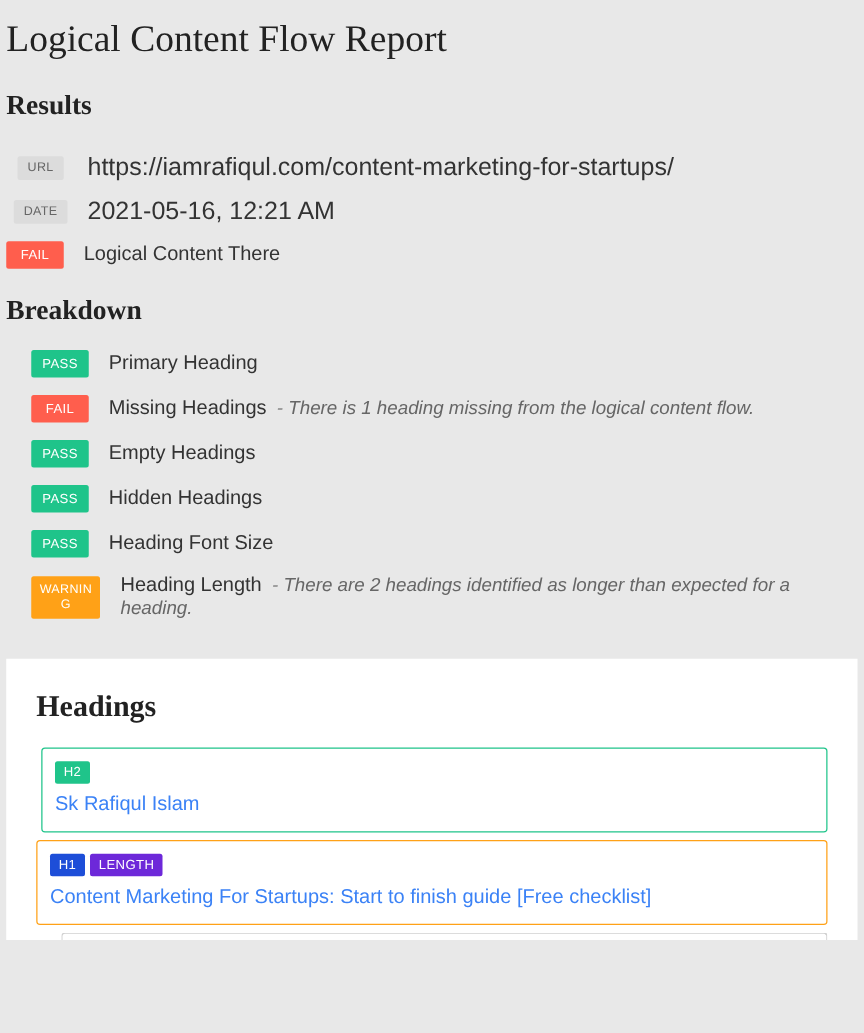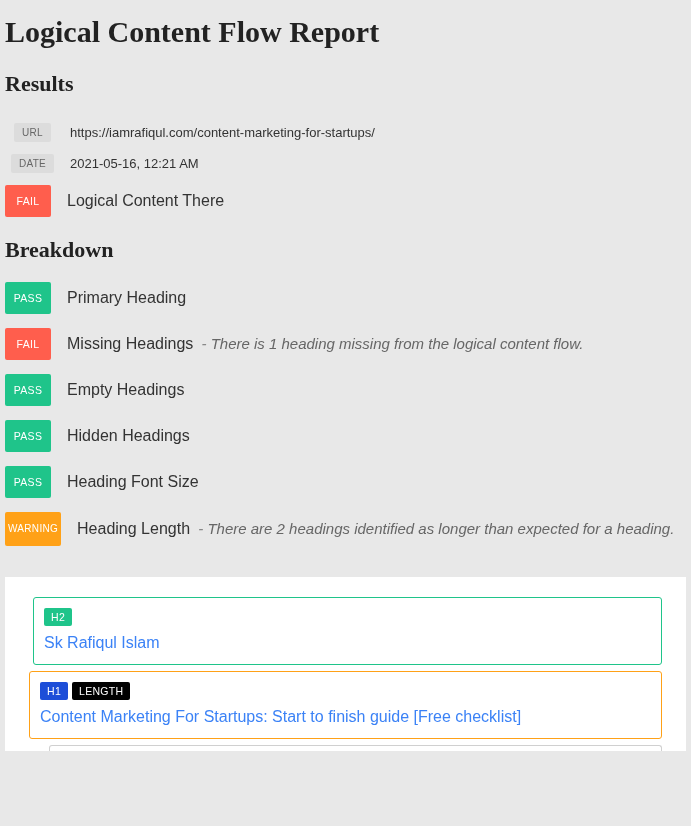--- a/index.html
+++ b/index.html
@@ -6,21 +6,21 @@
   body {
     font-family: -apple-system, BlinkMacSystemFont, "Segoe UI", Arial, sans-serif;
     background: #e8e8e8;
     width: 691px;
     color: #222;
   }
   .page { padding: 5px 5px 0 5px; }
   h1.main-title {
     font-family: Georgia, "Times New Roman", serif;
     font-size: 30px;
-    font-weight: 700;
+    font-weight: 400;
     color: #222;
     padding: 10px 0 8px 0;
   }
   h2.section-title {
     font-family: Georgia, "Times New Roman", serif;
     font-size: 22px;
     font-weight: 700;
     color: #222;
     padding: 14px 0 12px 0;
   }
@@ -38,35 +38,35 @@
   .kv-label {
     background: #dcdcdc;
     color: #666;
     font-size: 10px;
     letter-spacing: 0.3px;
     padding: 4px 8px;
     border-radius: 2px;
     text-align: left;
   }
   .kv-value {
-    font-size: 13px;
+    font-size: 20px;
     color: #333;
     padding-left: 10px;
   }
   .status-row {
     display: flex;
     align-items: center;
     padding: 6px 0;
   }
   .badge {
     display: flex;
     align-items: center;
     justify-content: center;
     min-width: 46px;
-    height: 32px;
+    height: 22px;
     color: #fff;
     font-size: 10.5px;
     font-weight: 500;
     letter-spacing: 0.3px;
     border-radius: 2px;
     padding: 0 6px;
     margin-right: 16px;
   }
   .badge.warning-badge {
     min-width: 46px;
@@ -82,21 +82,21 @@
     font-size: 16px;
     color: #333;
   }
   .status-note {
     font-size: 15px;
     font-style: italic;
     color: #666;
     margin-left: 4px;
   }
   .note-dash { color: #888; }
-  .breakdown .status-row { padding: 7px 0; }
+  .breakdown .status-row { padding: 7px 0; margin-left: 20px; }
   .headings-card {
     background: #fff;
     margin-top: 24px;
     padding: 20px 24px 0 24px;
   }
   .headings-card h2.headings-title {
     font-family: Georgia, "Times New Roman", serif;
     font-size: 24px;
     font-weight: 700;
     color: #222;
@@ -182,30 +182,31 @@
         <span class="badge" style="background: rgb(31, 196, 138);">PASS</span>
         <span><span class="status-text">Heading Font Size</span></span>
       </div>
       <div class="status-row">
         <span class="badge warning-badge" style="background: rgb(255, 161, 23);">WARNING</span>
         <span><span class="status-text">Heading Length</span><span class="status-note"> <span class="note-dash">- </span>There are 2 headings identified as longer than expected for a heading.</span></span>
       </div>
     </div>
 
   <div class="headings-card">
+    <h2 class="headings-title">Headings</h2>
     <div id="headings-block">
         <div class="heading-entry indent-1" style="border-color: rgb(31, 196, 138);">
           <div class="tag-row">
             <span class="tag" style="background: rgb(31, 196, 138);">H2</span>
           </div>
           <div class="heading-text">Sk Rafiqul Islam</div>
         </div>
         <div class="heading-entry indent-0" style="border-color: rgb(255, 161, 23);">
           <div class="tag-row">
             <span class="tag" style="background: #1d4ed8;">H1</span>
-            <span class="tag" style="background: #000000;">LENGTH</span>
+            <span class="tag" style="background: #6d28d9;">LENGTH</span>
           </div>
           <div class="heading-text">Content Marketing For Startups: Start to finish guide [Free checklist]</div>
         </div>
       </div>
     <div class="truncated-bar"></div>
   </div>
 </div>
 
 </body></html>

